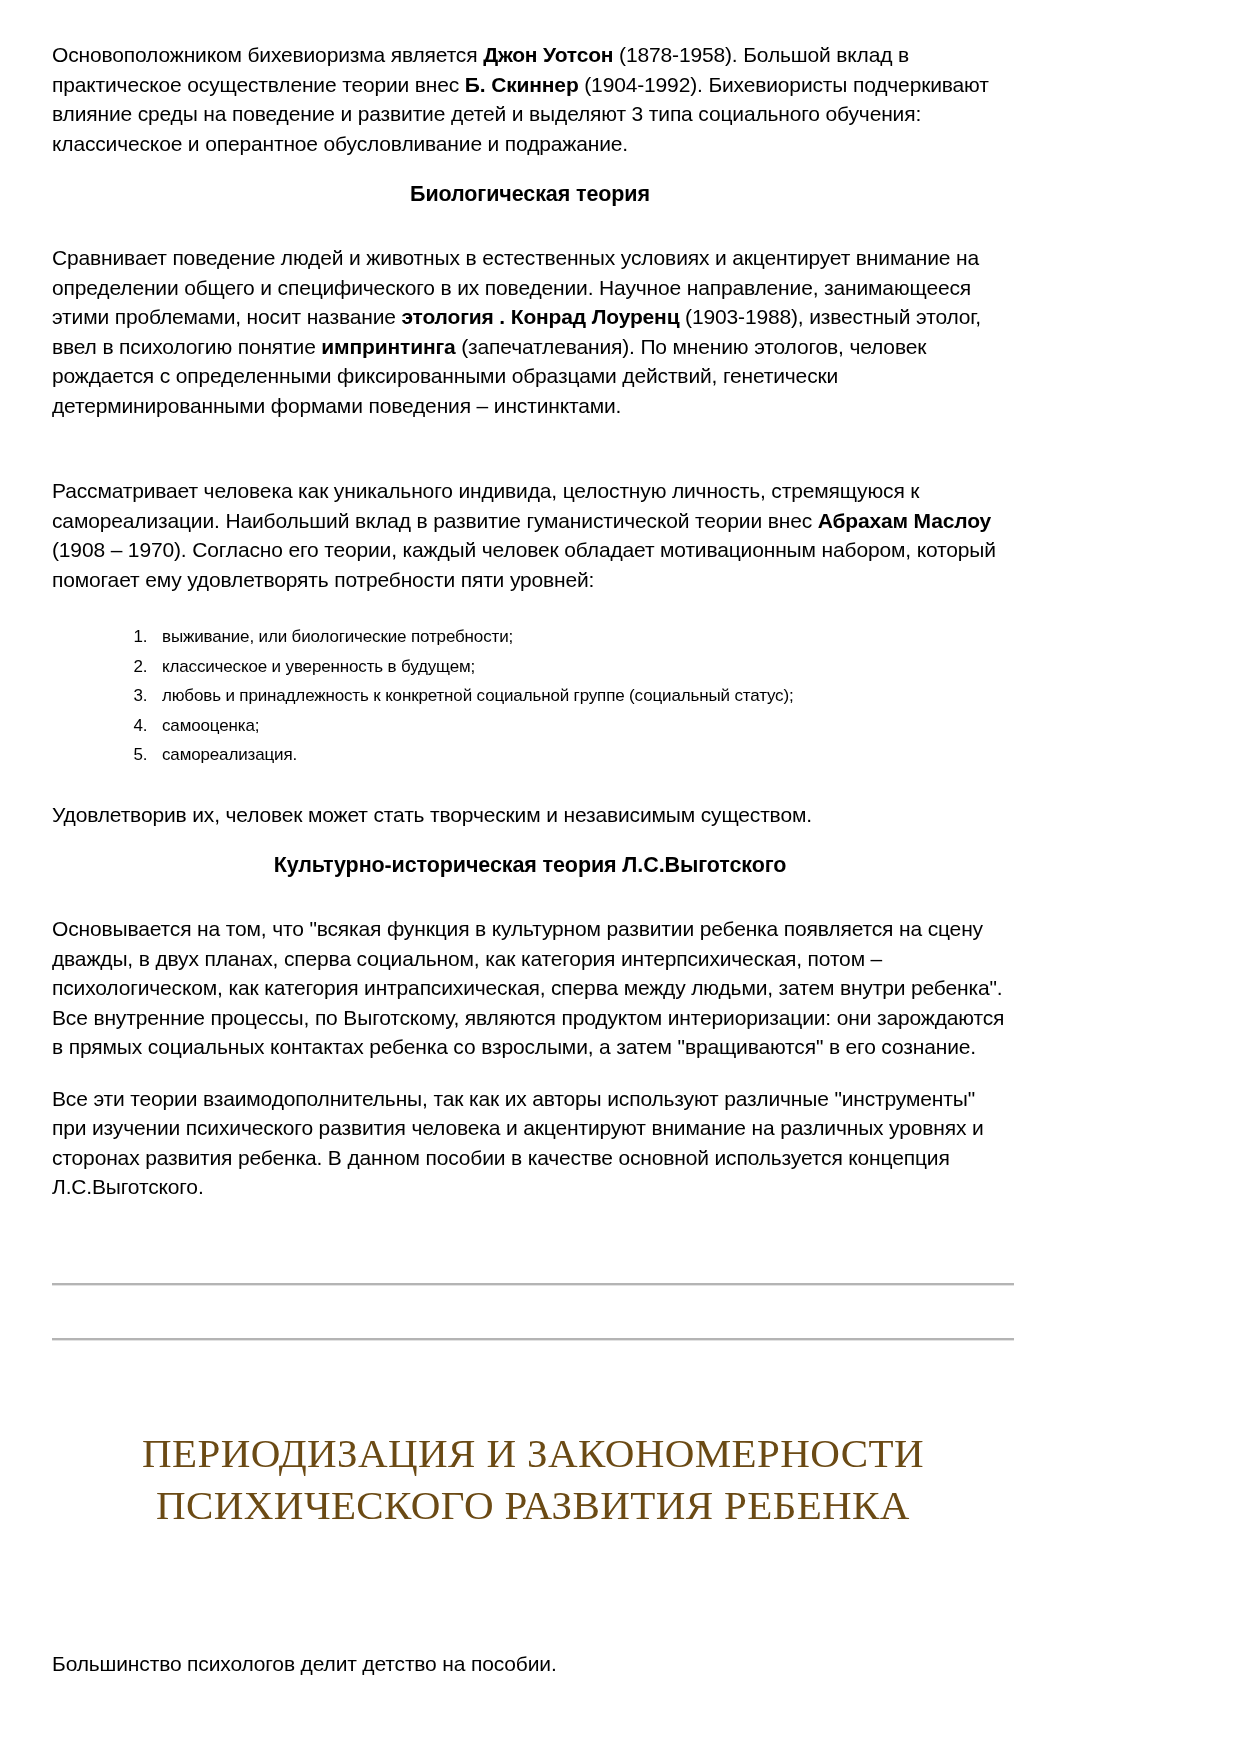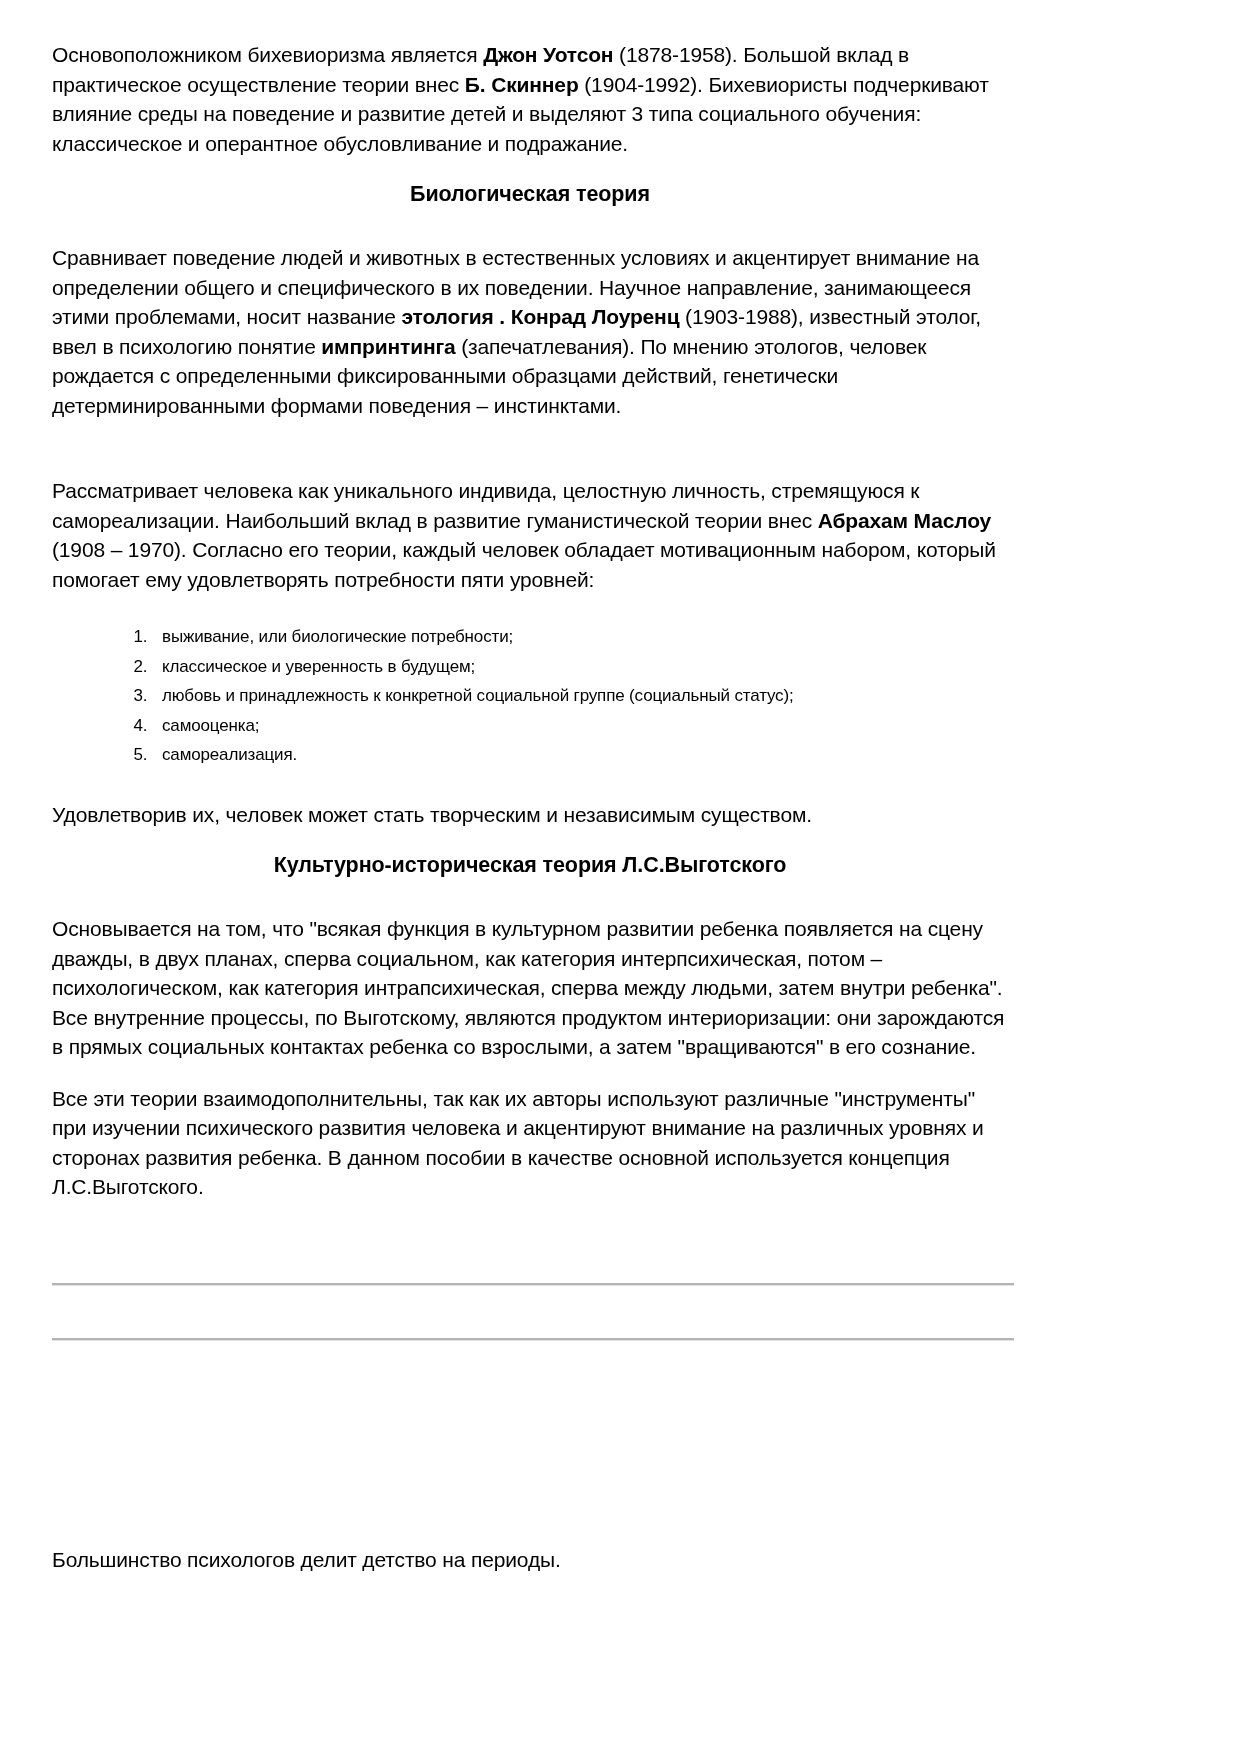--- a/index.html
+++ b/index.html
@@ -138,18 +138,22 @@
   </div>
 
   <div style="height:52px"></div>
 
   <div>
     <hr class="sep" style="border-top-color: rgb(180, 180, 180);">
   </div>
 
   <div style="height:86px"></div>
 
+  <h1 class="big-title" style="color: rgb(107, 74, 20);">
+    <span class="line">ПЕРИОДИЗАЦИЯ И ЗАКОНОМЕРНОСТИ</span>
+    <span class="line">ПСИХИЧЕСКОГО РАЗВИТИЯ РЕБЕНКА</span>
+  </h1>
 
   <div style="height:118px"></div>
 
-  <p class="footnote-para">Большинство психологов делит детство на периоды.</p>
+  <p class="footnote-para">Большинство психологов делит детство на пособии.</p>
 
 </div>
 
 </body></html>

